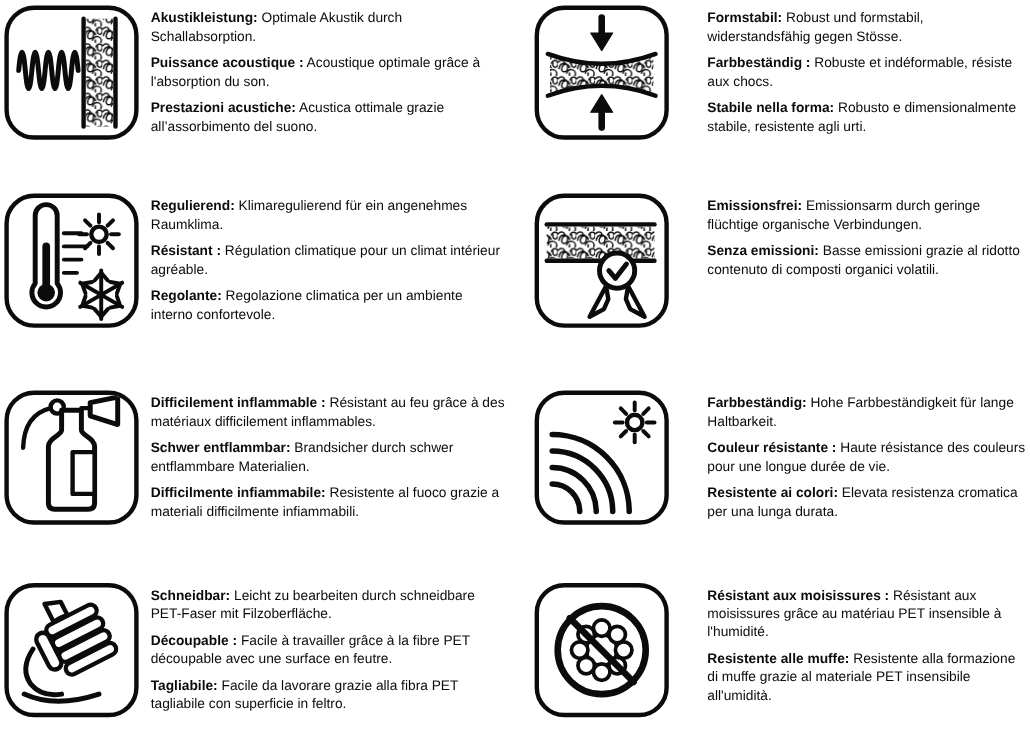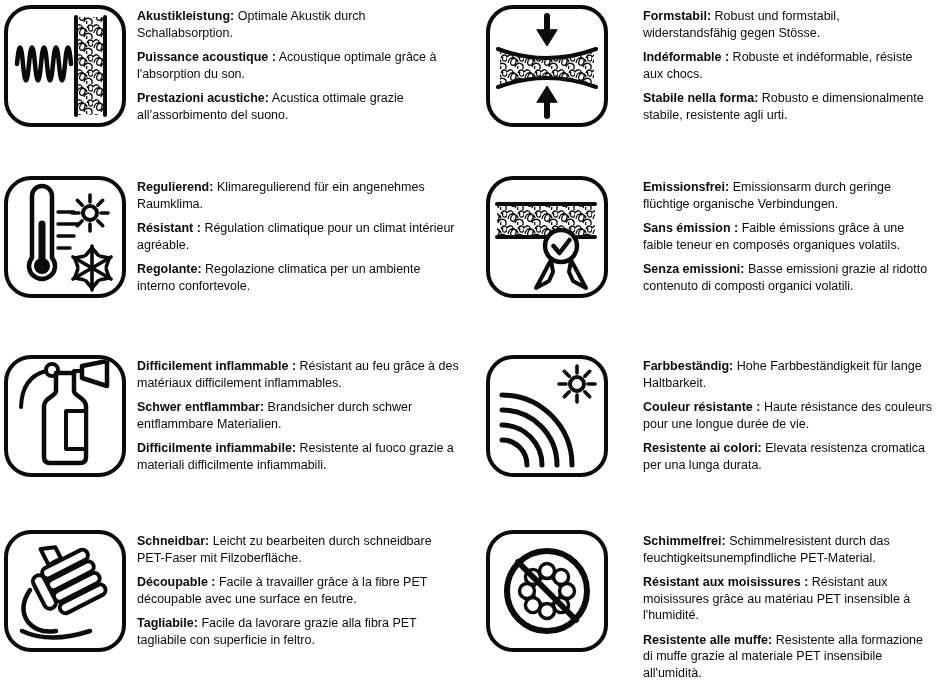--- a/index.html
+++ b/index.html
@@ -90,21 +90,21 @@
           <path d="M8 78 Q57 60 106 78" stroke-width="4"></path>
           <line x1="57" y1="7" x2="57" y2="24" stroke-width="6"></line>
           <path d="M47 21 L57 37 L67 21 Z" fill="#0b0b0b" stroke-width="1"></path>
           <line x1="57" y1="107" x2="57" y2="90" stroke-width="6"></line>
           <path d="M47 93 L57 77 L67 93 Z" fill="#0b0b0b" stroke-width="1"></path>
         </g>
       </svg>
     </div>
     <div class="text">
       <p><b>Formstabil:</b> <span>Robust und formstabil, widerstandsfähig gegen Stösse.</span></p>
-      <p><b>Indéformable :</b> <span>Robuste et indéformable, résiste aux chocs.</span></p>
+      <p><b>Farbbeständig :</b> <span>Robuste et indéformable, résiste aux chocs.</span></p>
       <p><b>Stabile nella forma:</b> <span>Robusto e dimensionalmente stabile, resistente agli urti.</span></p>
     </div>
   </div>
 
   <div class="cell left">
     <div class="tile">
       <svg viewBox="0 0 114 114">
         <g class="ic">
           <path d="M24 77.7 V16 a10 10 0 0 1 20 0 V77.7 a13 13 0 1 1 -20 0 Z" stroke-width="4.5"></path>
           <line x1="34" y1="44" x2="34" y2="86" stroke-width="7"></line>
@@ -136,21 +136,20 @@
           <line x1="7" y1="57" x2="105" y2="57" stroke-width="4"></line>
           <path d="M61 80 L46 108 L59 101 L63 92 Z" fill="#ffffff" stroke-width="4"></path>
           <path d="M81 80 L96 108 L83 101 L79 92 Z" fill="#ffffff" stroke-width="4"></path>
           <circle cx="71" cy="66" r="16" fill="#ffffff" stroke-width="4.5"></circle>
           <path d="M63.5 66 L69.5 73 L79.5 60" stroke-width="4.5"></path>
         </g>
       </svg>
     </div>
     <div class="text">
       <p><b>Emissionsfrei:</b> <span>Emissionsarm durch geringe flüchtige organische Verbindungen.</span></p>
-      <p><b>Sans émission :</b> <span>Faible émissions grâce à une faible teneur en composés organiques volatils.</span></p>
       <p><b>Senza emissioni:</b> <span>Basse emissioni grazie al ridotto contenuto di composti organici volatili.</span></p>
     </div>
   </div>
 
   <div class="cell left">
     <div class="tile">
       <svg viewBox="0 0 114 114">
         <g class="ic">
           <path d="M38 12 Q14 18 13 48" stroke-width="4"></path>
           <circle cx="44" cy="11" r="6" stroke-width="4"></circle>
@@ -226,19 +225,18 @@
               <circle cx="42.9" cy="42.9" r="7.5"></circle>
             <circle cx="57" cy="37" r="7.5"></circle>
               <circle cx="71.1" cy="42.9" r="7.5"></circle>
           </g>
           <circle cx="57" cy="57" r="40" stroke-width="6"></circle>
           <line x1="28" y1="28" x2="86" y2="86" stroke-width="6"></line>
         </g>
       </svg>
     </div>
     <div class="text">
-      <p><b>Schimmelfrei:</b> <span>Schimmelresistent durch das feuchtigkeitsunempfindliche PET-Material.</span></p>
       <p><b>Résistant aux moisissures :</b> <span>Résistant aux moisissures grâce au matériau PET insensible à l'humidité.</span></p>
       <p><b>Resistente alle muffe:</b> <span>Resistente alla formazione di muffe grazie al materiale PET insensibile all'umidità.</span></p>
     </div>
   </div>
 
 </div>
 
 </body></html>

